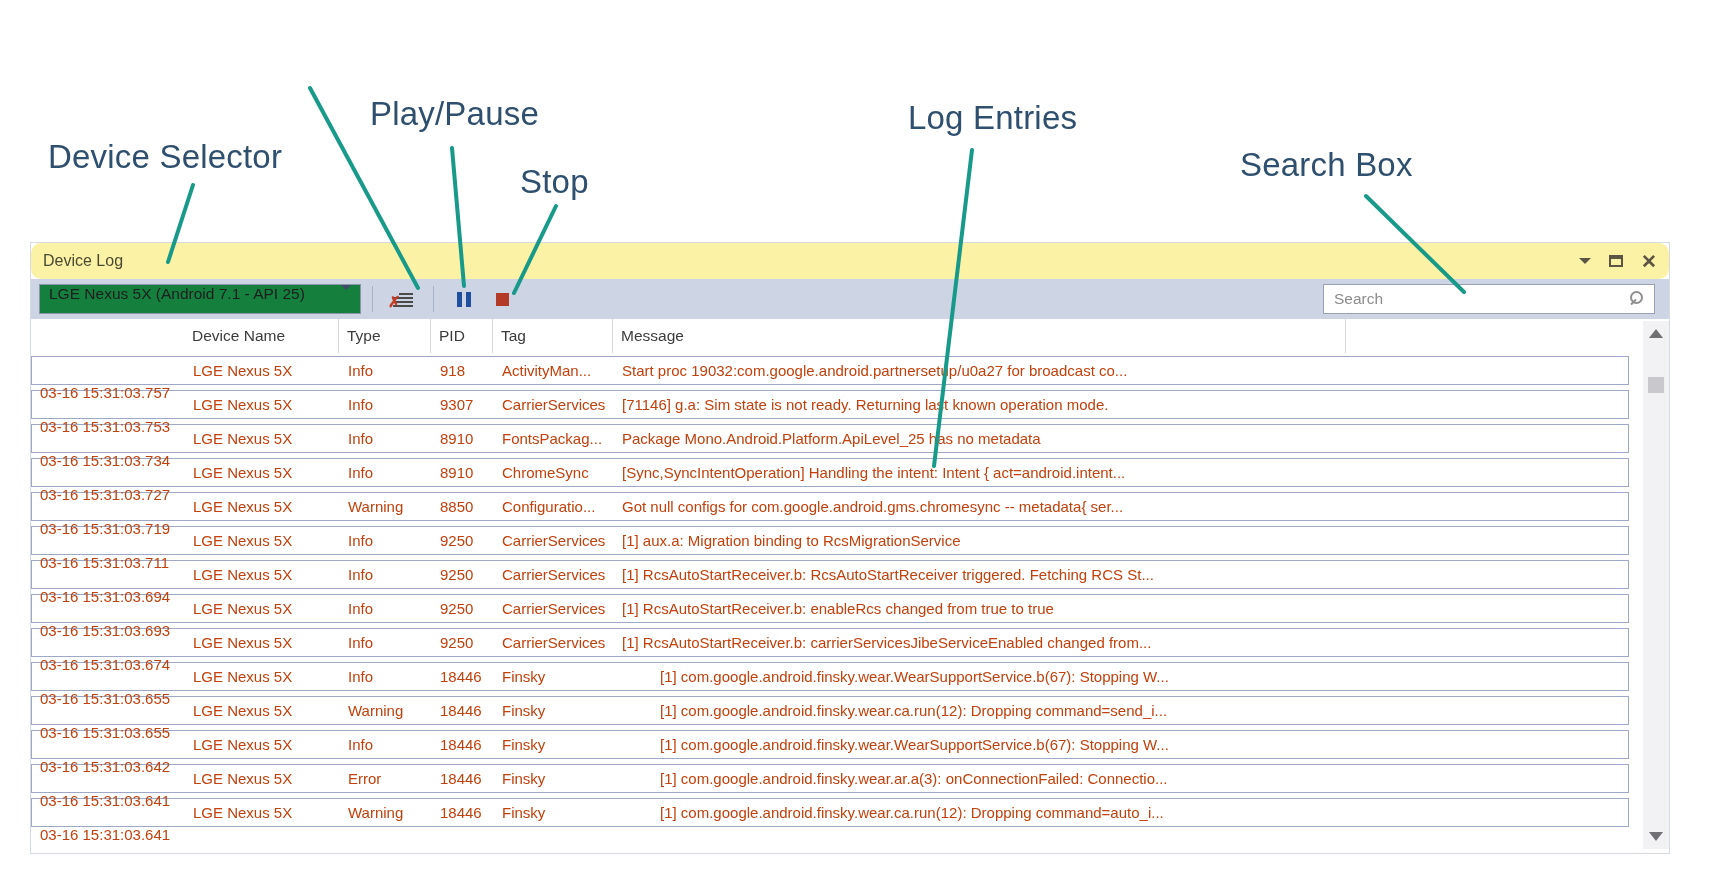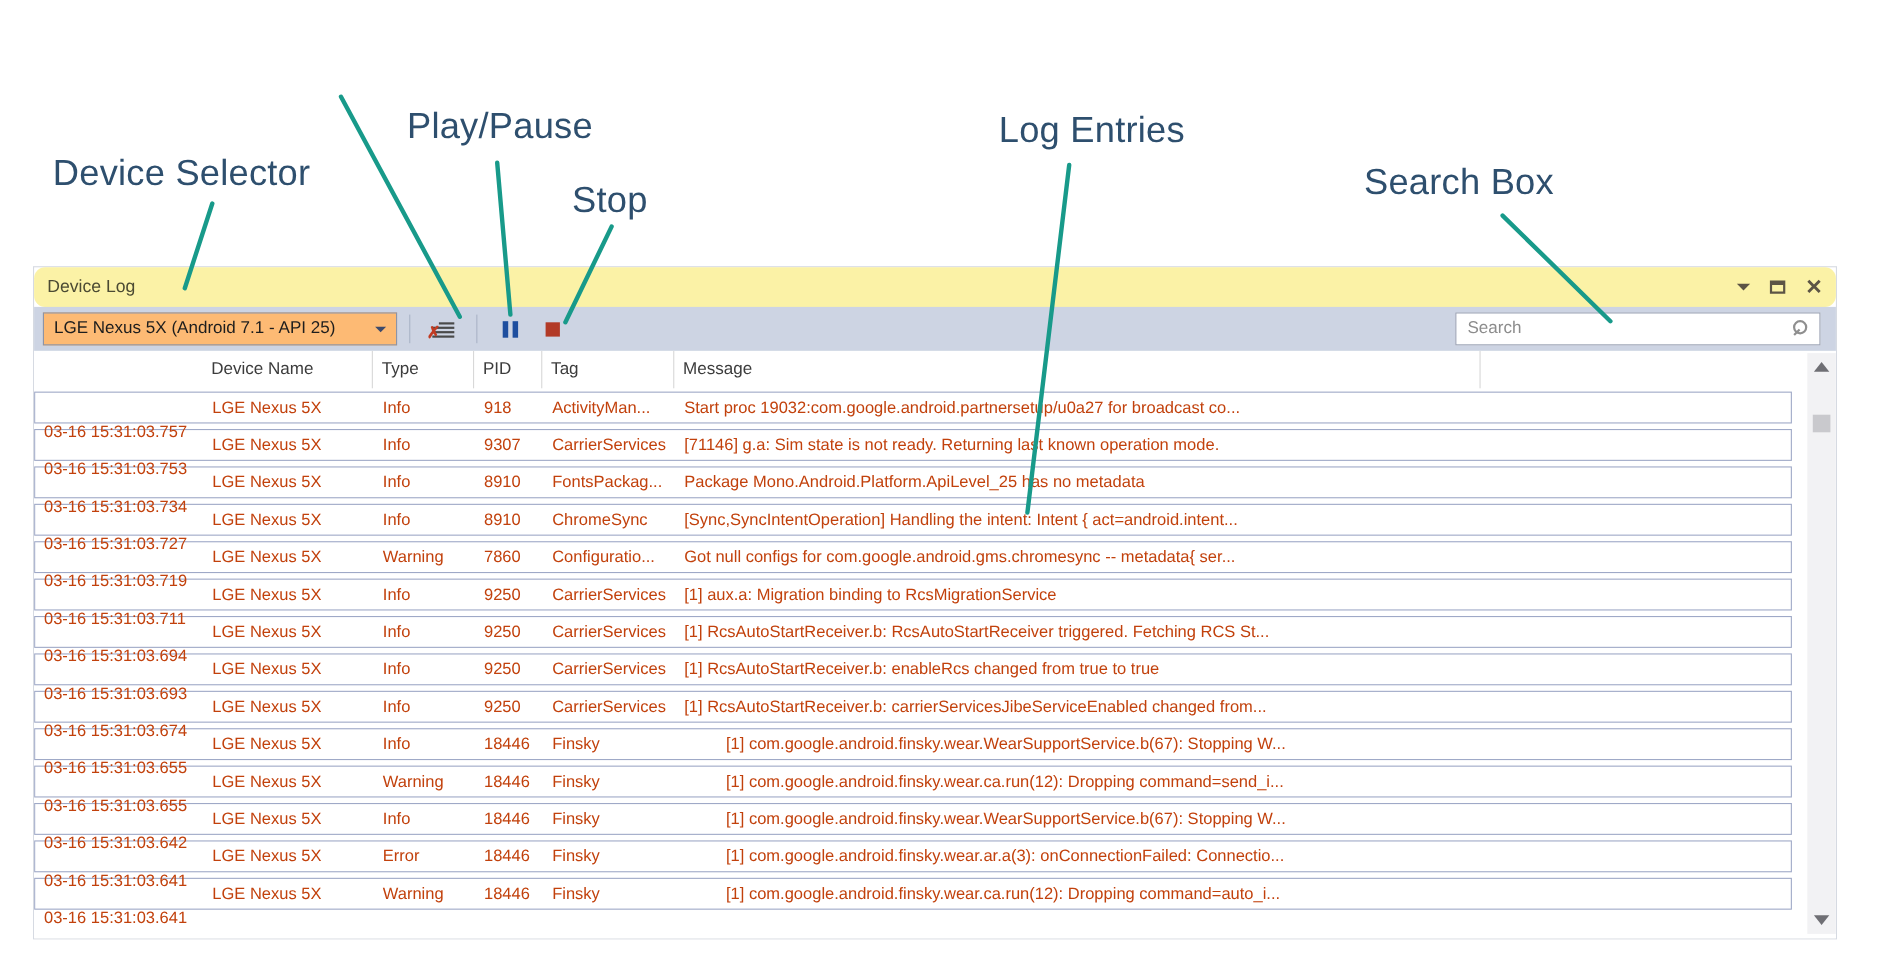--- a/index.html
+++ b/index.html
@@ -26,22 +26,22 @@
   .titlebar .title{font-size:16px;color:#4b4a33;}
   .tb-controls{margin-left:auto;display:flex;align-items:center;gap:18px;}
   .chev{width:0;height:0;border-left:6px solid transparent;border-right:6px solid transparent;
         border-top:6px solid #5c5445;cursor:pointer;}
   .floatwin{width:14px;height:12px;border:2px solid #5c5445;border-top:4px solid #5c5445;cursor:pointer;}
   .closex{font-size:19px;color:#5c5445;line-height:1;cursor:pointer;font-weight:bold;}
 
   
   .toolbar{height:40px;background:var(--toolbar);display:flex;align-items:center;
            padding:0 8px;flex:0 0 auto;}
-  .device-select{width:322px;height:30px;background:#fdba74;border:1px solid #8b94a9;
-                 display:flex;align-items:center;justify-content:space-between;
+  .device-select{width:322px;height:30px;background:#15803d;border:1px solid #8b94a9;
+                 display:flex;align-items:flex-start;justify-content:space-between;
                  padding:0 9px;font-size:15.5px;color:#1d1d1d;cursor:pointer;}
   .dd-caret{width:0;height:0;border-left:5px solid transparent;border-right:5px solid transparent;
             border-top:5px solid #3e4a6b;}
   .tool-sep{width:1px;height:26px;background:#aab3c6;margin:0 11px;}
   .tool-btn{width:28px;height:28px;display:flex;align-items:center;justify-content:center;
             cursor:pointer;margin:0 5px;}
   .clear-ic{position:relative;width:20px;height:16px;}
   .clear-ic i{display:block;height:2px;background:#4a4a4a;margin:2px 0;}
   .clear-ic i:first-child{width:14px;margin-left:6px;}
   .clear-ic .redx{position:absolute;left:-5px;bottom:-6px;color:var(--clear_x_red);
@@ -196,21 +196,21 @@
             <div class="cell c-device">LGE Nexus 5X</div>
             <div class="cell c-type">Info</div>
             <div class="cell c-pid">8910</div>
             <div class="cell c-tag">ChromeSync</div>
             <div class="cell c-msg">[Sync,SyncIntentOperation] Handling the intent: Intent { act=android.intent...</div>
           </div>
           <div class="lrow">
             <div class="cell c-time">03-16 15:31:03.719</div>
             <div class="cell c-device">LGE Nexus 5X</div>
             <div class="cell c-type">Warning</div>
-            <div class="cell c-pid">7860</div>
+            <div class="cell c-pid">8850</div>
             <div class="cell c-tag">Configuratio...</div>
             <div class="cell c-msg">Got null configs for com.google.android.gms.chromesync -- metadata{ ser...</div>
           </div>
           <div class="lrow">
             <div class="cell c-time">03-16 15:31:03.711</div>
             <div class="cell c-device">LGE Nexus 5X</div>
             <div class="cell c-type">Info</div>
             <div class="cell c-pid">9250</div>
             <div class="cell c-tag">CarrierServices</div>
             <div class="cell c-msg">[1] aux.a: Migration binding to RcsMigrationService</div>

